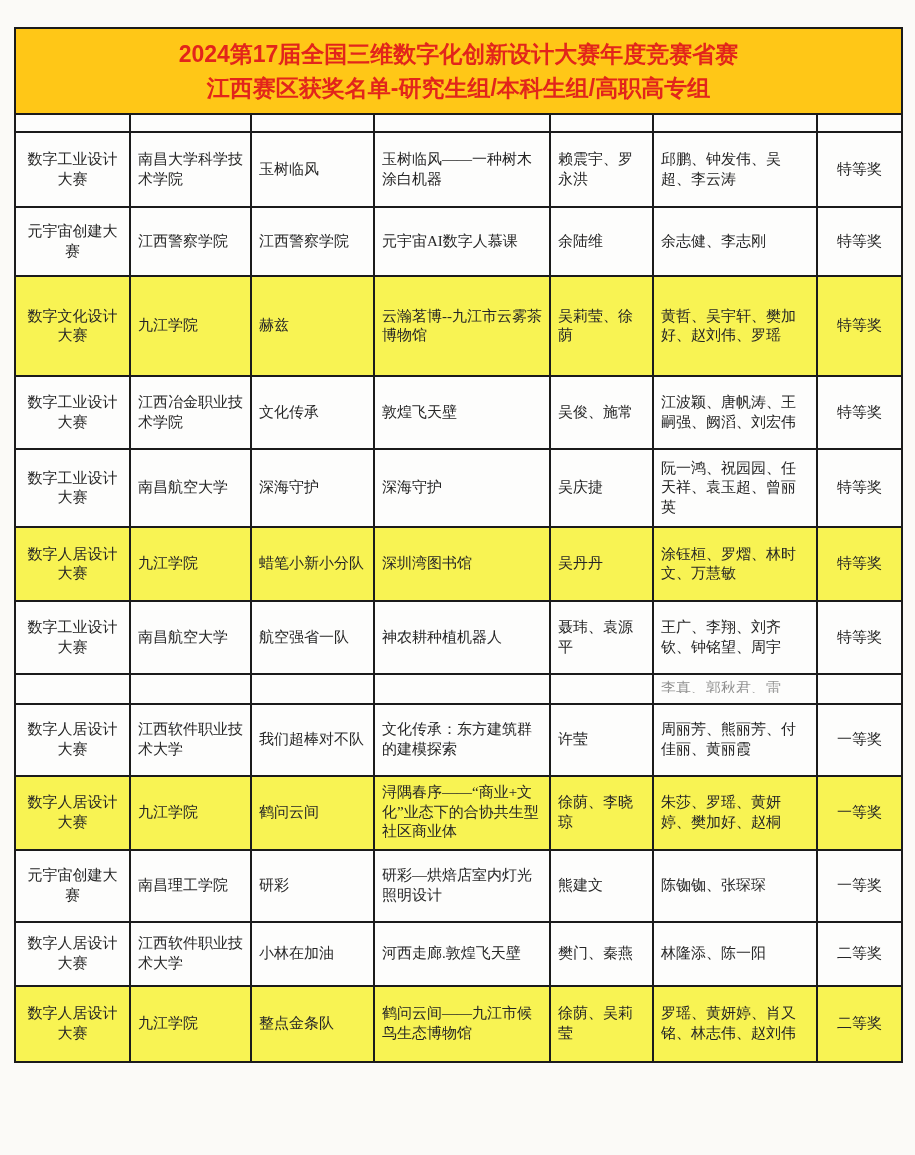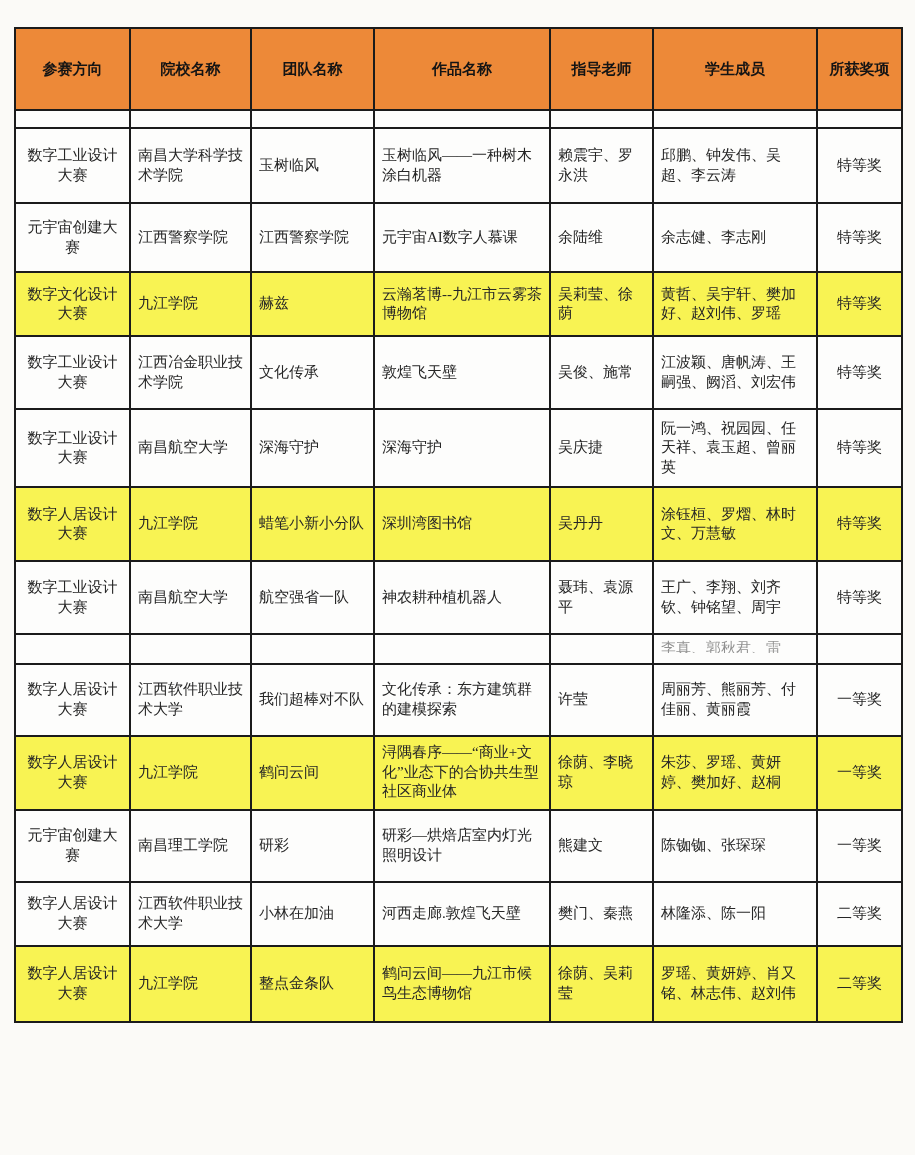--- a/index.html
+++ b/index.html
@@ -56,28 +56,25 @@
   <colgroup>
     <col style="width:115px">
       <col style="width:121px">
       <col style="width:123px">
     <col style="width:176px">
       <col style="width:103px">
       <col style="width:164px">
     <col style="width:85px">
   </colgroup>
   <tbody>
-    <tr class="head">
-      <td class="c0">参赛方向</td>
-      <td class="c1">院校名称</td>
-      <td class="c2">团队名称</td>
-      <td class="c3">作品名称</td>
-      <td class="c4">指导老师</td>
-      <td class="c5">学生成员</td>
-      <td class="c6">所获奖项</td>
+    <tr>
+      <td colspan="7" class="title-cell">
+        <div>2024第17届全国三维数字化创新设计大赛年度竞赛省赛</div>
+        <div>江西赛区获奖名单-研究生组/本科生组/高职高专组</div>
+      </td>
     </tr>
   </tbody>
   <tbody>
       <tr style="height: 18px;">
         <td class="c0"></td>
         <td class="c1"></td>
         <td class="c2"></td>
         <td class="c3"></td>
         <td class="c4"></td>
         <td class="c5"></td>
@@ -94,21 +91,21 @@
       </tr>
       <tr style="height: 69px;">
         <td class="c0"><span>元宇宙创建大赛</span></td>
         <td class="c1"><span>江西警察学院</span></td>
         <td class="c2"><span>江西警察学院</span></td>
         <td class="c3"><span>元宇宙AI数字人慕课</span></td>
         <td class="c4"><span>余陆维</span></td>
         <td class="c5"><span>余志健、李志刚</span></td>
         <td class="c6"><span>特等奖</span></td>
       </tr>
-      <tr class="hl" style="height: 64px;">
+      <tr class="hl" style="height: 100px;">
         <td class="c0"><span>数字文化设计大赛</span></td>
         <td class="c1"><span>九江学院</span></td>
         <td class="c2"><span>赫兹</span></td>
         <td class="c3"><span>云瀚茗博--九江市云雾茶博物馆</span></td>
         <td class="c4"><span>吴莉莹、徐荫</span></td>
         <td class="c5"><span>黄哲、吴宇轩、樊加好、赵刘伟、罗瑶</span></td>
         <td class="c6"><span>特等奖</span></td>
       </tr>
       <tr style="height: 73px;">
         <td class="c0"><span>数字工业设计大赛</span></td>

